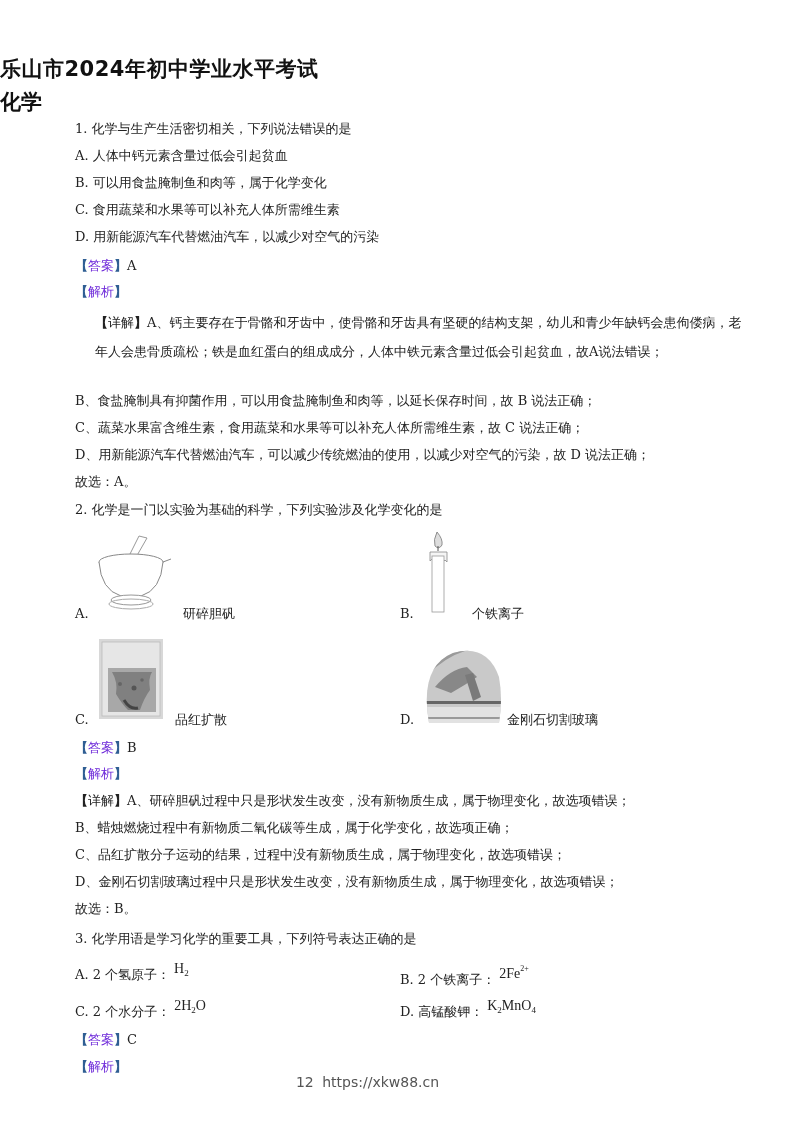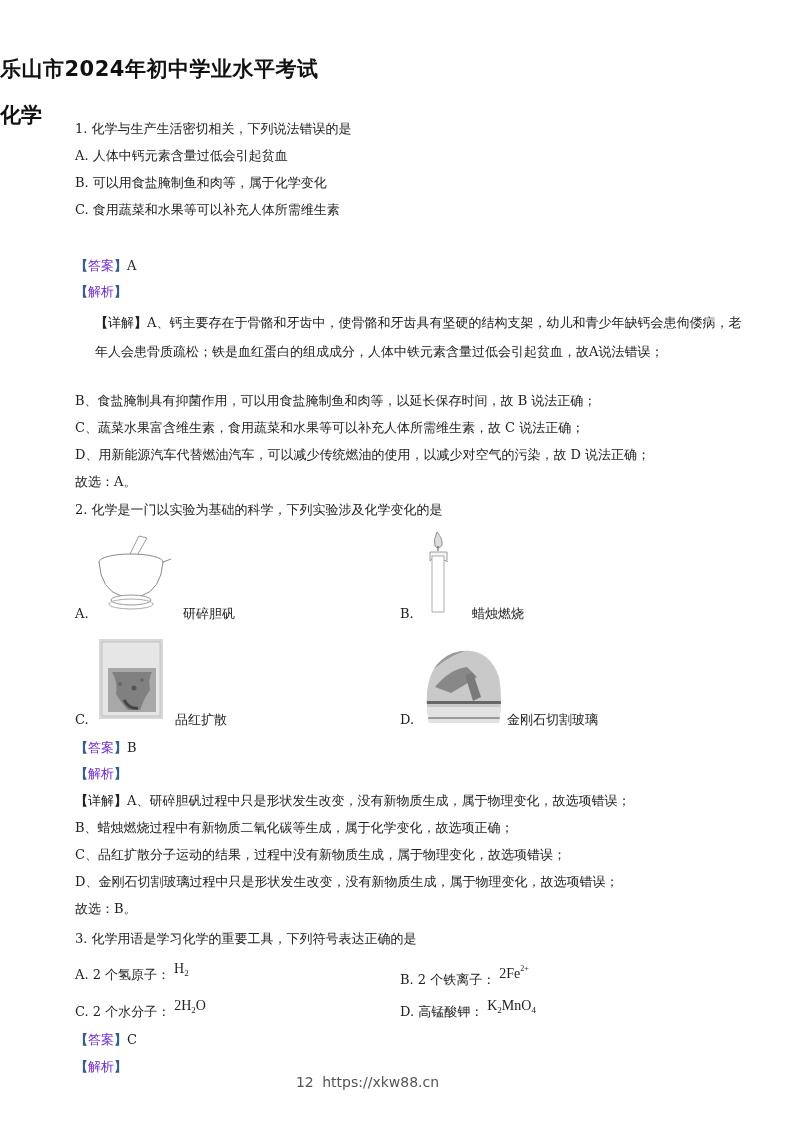--- a/index.html
+++ b/index.html
@@ -2,21 +2,21 @@
 <html><head>
 <meta charset="utf-8">
 <style>
   html, body { margin:0; padding:0; background:#ffffff; }
   body { width:795px; height:1125px; position:relative; overflow:hidden;
          font-family:"DejaVu Serif","Liberation Serif",serif; color:#222; }
   .page { position:absolute; left:0; top:0; width:795px; height:1125px; }
   .title { position:absolute; left:0; width:795px; 
            font-family:"DejaVu Sans","Liberation Sans",sans-serif; font-weight:bold; color:#111; }
   .t1 { top:55px; font-size:21px; letter-spacing:0.5px; }
-  .t2 { top:88px; font-size:21px;margin-top:13px; }
+  .t2 { top:88px; font-size:21px; }
   .line { position:absolute; left:75px; font-size:13px; line-height:18px; white-space:nowrap; color:#222; }
   .wrap { white-space:normal; width:650px; line-height:29px;margin-left:20px; }
   .lbl { color:#6d28d9; }
   .br { color:#2f5e93; font-weight:bold; }
   .sub { font-size:9px; vertical-align:-3px; }
   .sup { font-size:8px; vertical-align:7px; }
   .formula { font-family:"Liberation Serif","DejaVu Serif",serif; font-size:14px; display:inline-block; position:relative; top:-6px; margin-left:4px; }
   .img { position:absolute; }
   .footer { position:absolute; top:1074px; left:0; width:795px; text-align:center;
             font-family:"DejaVu Sans","Liberation Sans",sans-serif; font-size:14px; color:#555; }
@@ -27,20 +27,21 @@
 
 <div class="page">
 
   <div class="title t1">乐山市2024年初中学业水平考试</div>
   <div class="title t2">化学</div>
 
   <div class="line" style="top:120px">1. 化学与生产生活密切相关，下列说法错误的是</div>
   <div class="line" style="top:147px">A. 人体中钙元素含量过低会引起贫血</div>
   <div class="line" style="top:174px">B. 可以用食盐腌制鱼和肉等，属于化学变化</div>
   <div class="line" style="top:201px">C. 食用蔬菜和水果等可以补充人体所需维生素</div>
+  <div class="line" style="top:228px">D. 用新能源汽车代替燃油汽车，以减少对空气的污染</div>
 
   <div class="line" style="top:257px">
     <span class="br">【</span><span class="lbl">答案</span><span class="br">】</span><span>A</span>
   </div>
   <div class="line" style="top:283px">
     <span class="br">【</span><span class="lbl">解析</span><span class="br">】</span>
   </div>
 
   <div class="line wrap" style="top:308px">
     <span style="font-weight:bold">【</span><span>详解</span><span style="font-weight:bold">】</span><span>A、钙主要存在于骨骼和牙齿中，使骨骼和牙齿具有坚硬的结构支架，幼儿和青少年缺钙会患佝偻病，老年人会患骨质疏松；铁是血红蛋白的组成成分，人体中铁元素含量过低会引起贫血，故A说法错误；</span>
@@ -63,21 +64,21 @@
   <div class="line" style="left:75px;top:605px">A.</div>
   <div class="line" style="left:183px;top:605px">研碎胆矾</div>
 
   <svg class="img" style="left:425px;top:530px" width="30" height="85" viewBox="0 0 30 85">
     <path d="M12 2 Q8 10 10 16 Q14 20 17 15 Q18 9 12 2 Z" fill="#ddd" stroke="#777" stroke-width="0.8"></path>
     <line x1="13" y1="16" x2="13" y2="21" stroke="#555" stroke-width="1"></line>
     <path d="M5 22 L22 22 L22 32 L20 30 L17 33 L14 29 L11 32 L8 28 L5 31 Z" fill="#f5f5f5" stroke="#888" stroke-width="0.8"></path>
     <rect x="7" y="26" width="12" height="56" fill="#fff" stroke="#999" stroke-width="0.8"></rect>
   </svg>
   <div class="line" style="left:400px;top:605px">B.</div>
-  <div class="line" style="left:472px;top:605px">蜡烛燃烧</div>
+  <div class="line" style="left:472px;top:605px">个铁离子</div>
 
   <svg class="img" style="left:98px;top:638px" width="66" height="82" viewBox="0 0 66 82">
     <rect x="1" y="1" width="64" height="80" fill="#d8d8d8"></rect>
     <rect x="4" y="4" width="58" height="74" fill="#e6e6e6" stroke="#bbb" stroke-width="0.8"></rect>
     <rect x="10" y="30" width="48" height="44" fill="#a8a8a8"></rect>
     <path d="M14 34 Q20 44 18 56 Q24 66 30 72 L42 72 Q46 60 52 52 Q50 40 54 34 Z" fill="#808080"></path>
     <path d="M26 62 Q32 72 40 70" stroke="#444" stroke-width="3" fill="none"></path>
     <circle cx="22" cy="46" r="2" fill="#666"></circle>
       <circle cx="36" cy="50" r="2.5" fill="#555"></circle>
       <circle cx="44" cy="42" r="1.8" fill="#666"></circle>

